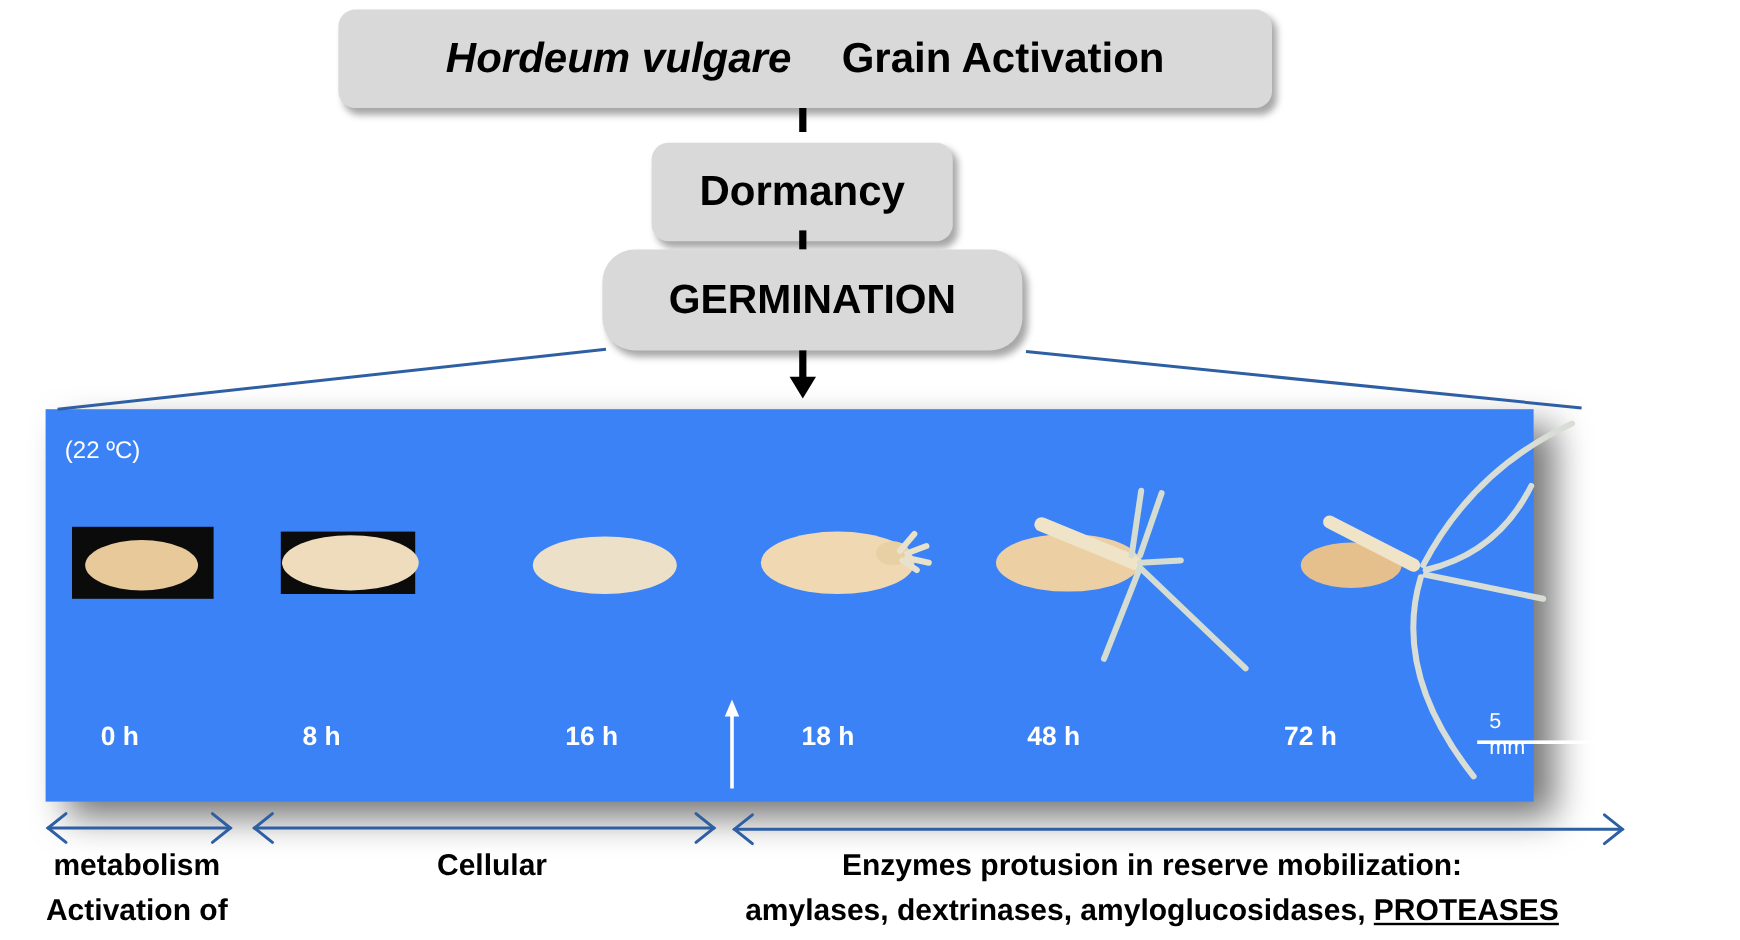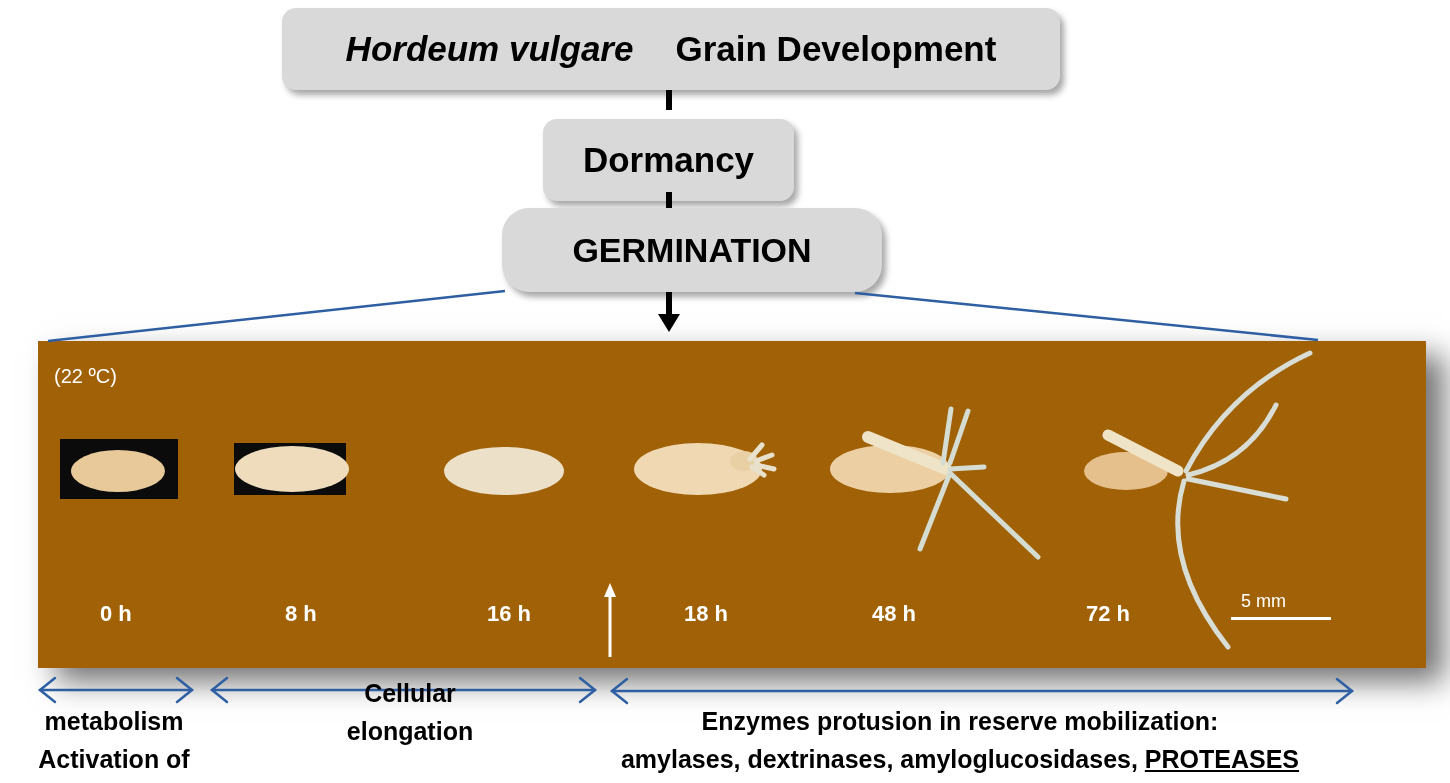--- a/index.html
+++ b/index.html
@@ -5,44 +5,44 @@
   html, body { margin: 0; padding: 0; background: #ffffff; }
   body { width: 1450px; height: 783px; position: relative; overflow: hidden;
          font-family: "Liberation Sans", "DejaVu Sans", sans-serif; }
   .box { position: absolute; background: #d9d9d9; border-radius: 14px;
          box-shadow: 4px 5px 6px rgba(0,0,0,0.35);
          display: flex; align-items: center; justify-content: center;
          color: #000; font-weight: bold; gap: 32px; }
   #title-box { left: 282px; top: 8px; width: 778px; height: 82px; font-size: 35px; }
   #title-box i { font-style: italic; margin-right: 10px; }
   #dormancy-box { left: 543px; top: 119px; width: 251px; height: 82px; font-size: 35px; }
-  #germination-box { left: 502px; top: 208px; width: 380px; height: 84px; font-size: 34px; border-radius: 27px; }
+  #germination-box { left: 502px; top: 208px; width: 350px; height: 84px; font-size: 34px; border-radius: 27px; }
   .vline { position: absolute; background: #000; width: 6px; left: 666px; }
-  #panel { position: absolute; left: 38px; top: 341px; width: 1388px; height: 327px;
-           background: #a16207; box-shadow: 18px 14px 28px rgba(0,0,0,0.55); }
+  #panel { position: absolute; left: 38px; top: 341px; width: 1240px; height: 327px;
+           background: #3b82f6; box-shadow: 18px 14px 28px rgba(0,0,0,0.55); }
   .white-text { position: absolute; color: #fff; font-weight: bold; }
-  .time-label { font-size: 22px; top: 260px; margin-left: 16px; }
+  .time-label { font-size: 22px; top: 260px; }
   #temp-label { position: absolute; left: 16px; top: 24px; color: #fff; font-size: 20px; }
   #radicle-label { left: 510px; top: 168px; font-size: 22px; text-align: center; width: 120px; line-height: 33px; }
   #scale-label { position: absolute; left: 1203px; top: 250px; color:#fff; font-size: 18px; }
   #scale-bar { position: absolute; left: 1193px; top: 276px; width: 100px; height: 3px; background: #fff; }
   .phase-label { position: absolute; text-align: center; color: #000; font-weight: bold;
                  font-size: 25px; line-height: 38px; }
   #phase-0 { left: 14px; top: 702px; width: 200px; }
-  #phase-1 { left: 320px; top: 674px; width: 180px; }
+  #phase-1 { left: 320px; top: 702px; width: 180px; }
   #phase-2 { left: 555px; top: 702px; width: 810px; }
   #phase-2 u { text-decoration: underline; }
   svg.overlay { position: absolute; left: 0; top: 0; }
 </style>
 </head>
 <body>
 
 <div id="title-box" class="box">
   <i>Hordeum vulgare</i>
-  <span>Grain Development</span>
+  <span>Grain Activation</span>
 </div>
 <div class="vline" style="top:90px;height:20px;"></div>
 <div id="dormancy-box" class="box">
   <span>Dormancy</span>
 </div>
 <div class="vline" style="top:192px;height:16px;"></div>
 <div id="germination-box" class="box">
   <span>GERMINATION</span>
 </div>
 
@@ -76,21 +76,21 @@
       <path d="M1070 94 L1140 130" stroke="#efe3c8" stroke-width="11" stroke-linecap="round"></path>
       <path d="M1148 130 Q1190 50 1272 12 M1150 134 Q1210 120 1238 64 M1150 138 L1248 158 M1146 140 Q1122 220 1190 306" stroke="#d8ddd6" stroke-width="5" stroke-linecap="round" fill="none"></path>
     </g>
 
     <line x1="572" y1="316" x2="572" y2="254" stroke="#ffffff" stroke-width="3"></line>
     <polygon points="566,256 578,256 572,242" fill="#ffffff"></polygon>
   </svg>
 
 
   <div class="white-text time-label" style="left:46px;">0 h</div>
-  <div class="white-text time-label" style="left:231px;text-align:center;">8 h</div>
+  <div class="white-text time-label" style="left:214px;text-align:center;">8 h</div>
   <div class="white-text time-label" style="left:433px;">16 h</div>
   <div class="white-text time-label" style="left:630px;">18 h</div>
   <div class="white-text time-label" style="left:818px;">48 h</div>
   <div class="white-text time-label" style="left:1032px;">72 h</div>
 
   <div id="scale-label">5 mm</div>
   <div id="scale-bar"></div>
 </div>
 
 <svg class="overlay" width="1450" height="783">
@@ -118,18 +118,17 @@
     </g>
   </g>
 </svg>
 
 <div id="phase-0" class="phase-label">
   <div>metabolism</div>
   <div>Activation of</div>
 </div>
 <div id="phase-1" class="phase-label">
   <div>Cellular</div>
-  <div>elongation</div>
 </div>
 <div id="phase-2" class="phase-label">
   <div>Enzymes protusion in reserve mobilization:</div>
   <div><span>amylases, dextrinases, amyloglucosidases, </span><u>PROTEASES</u></div>
 </div>
 
 </body></html>

